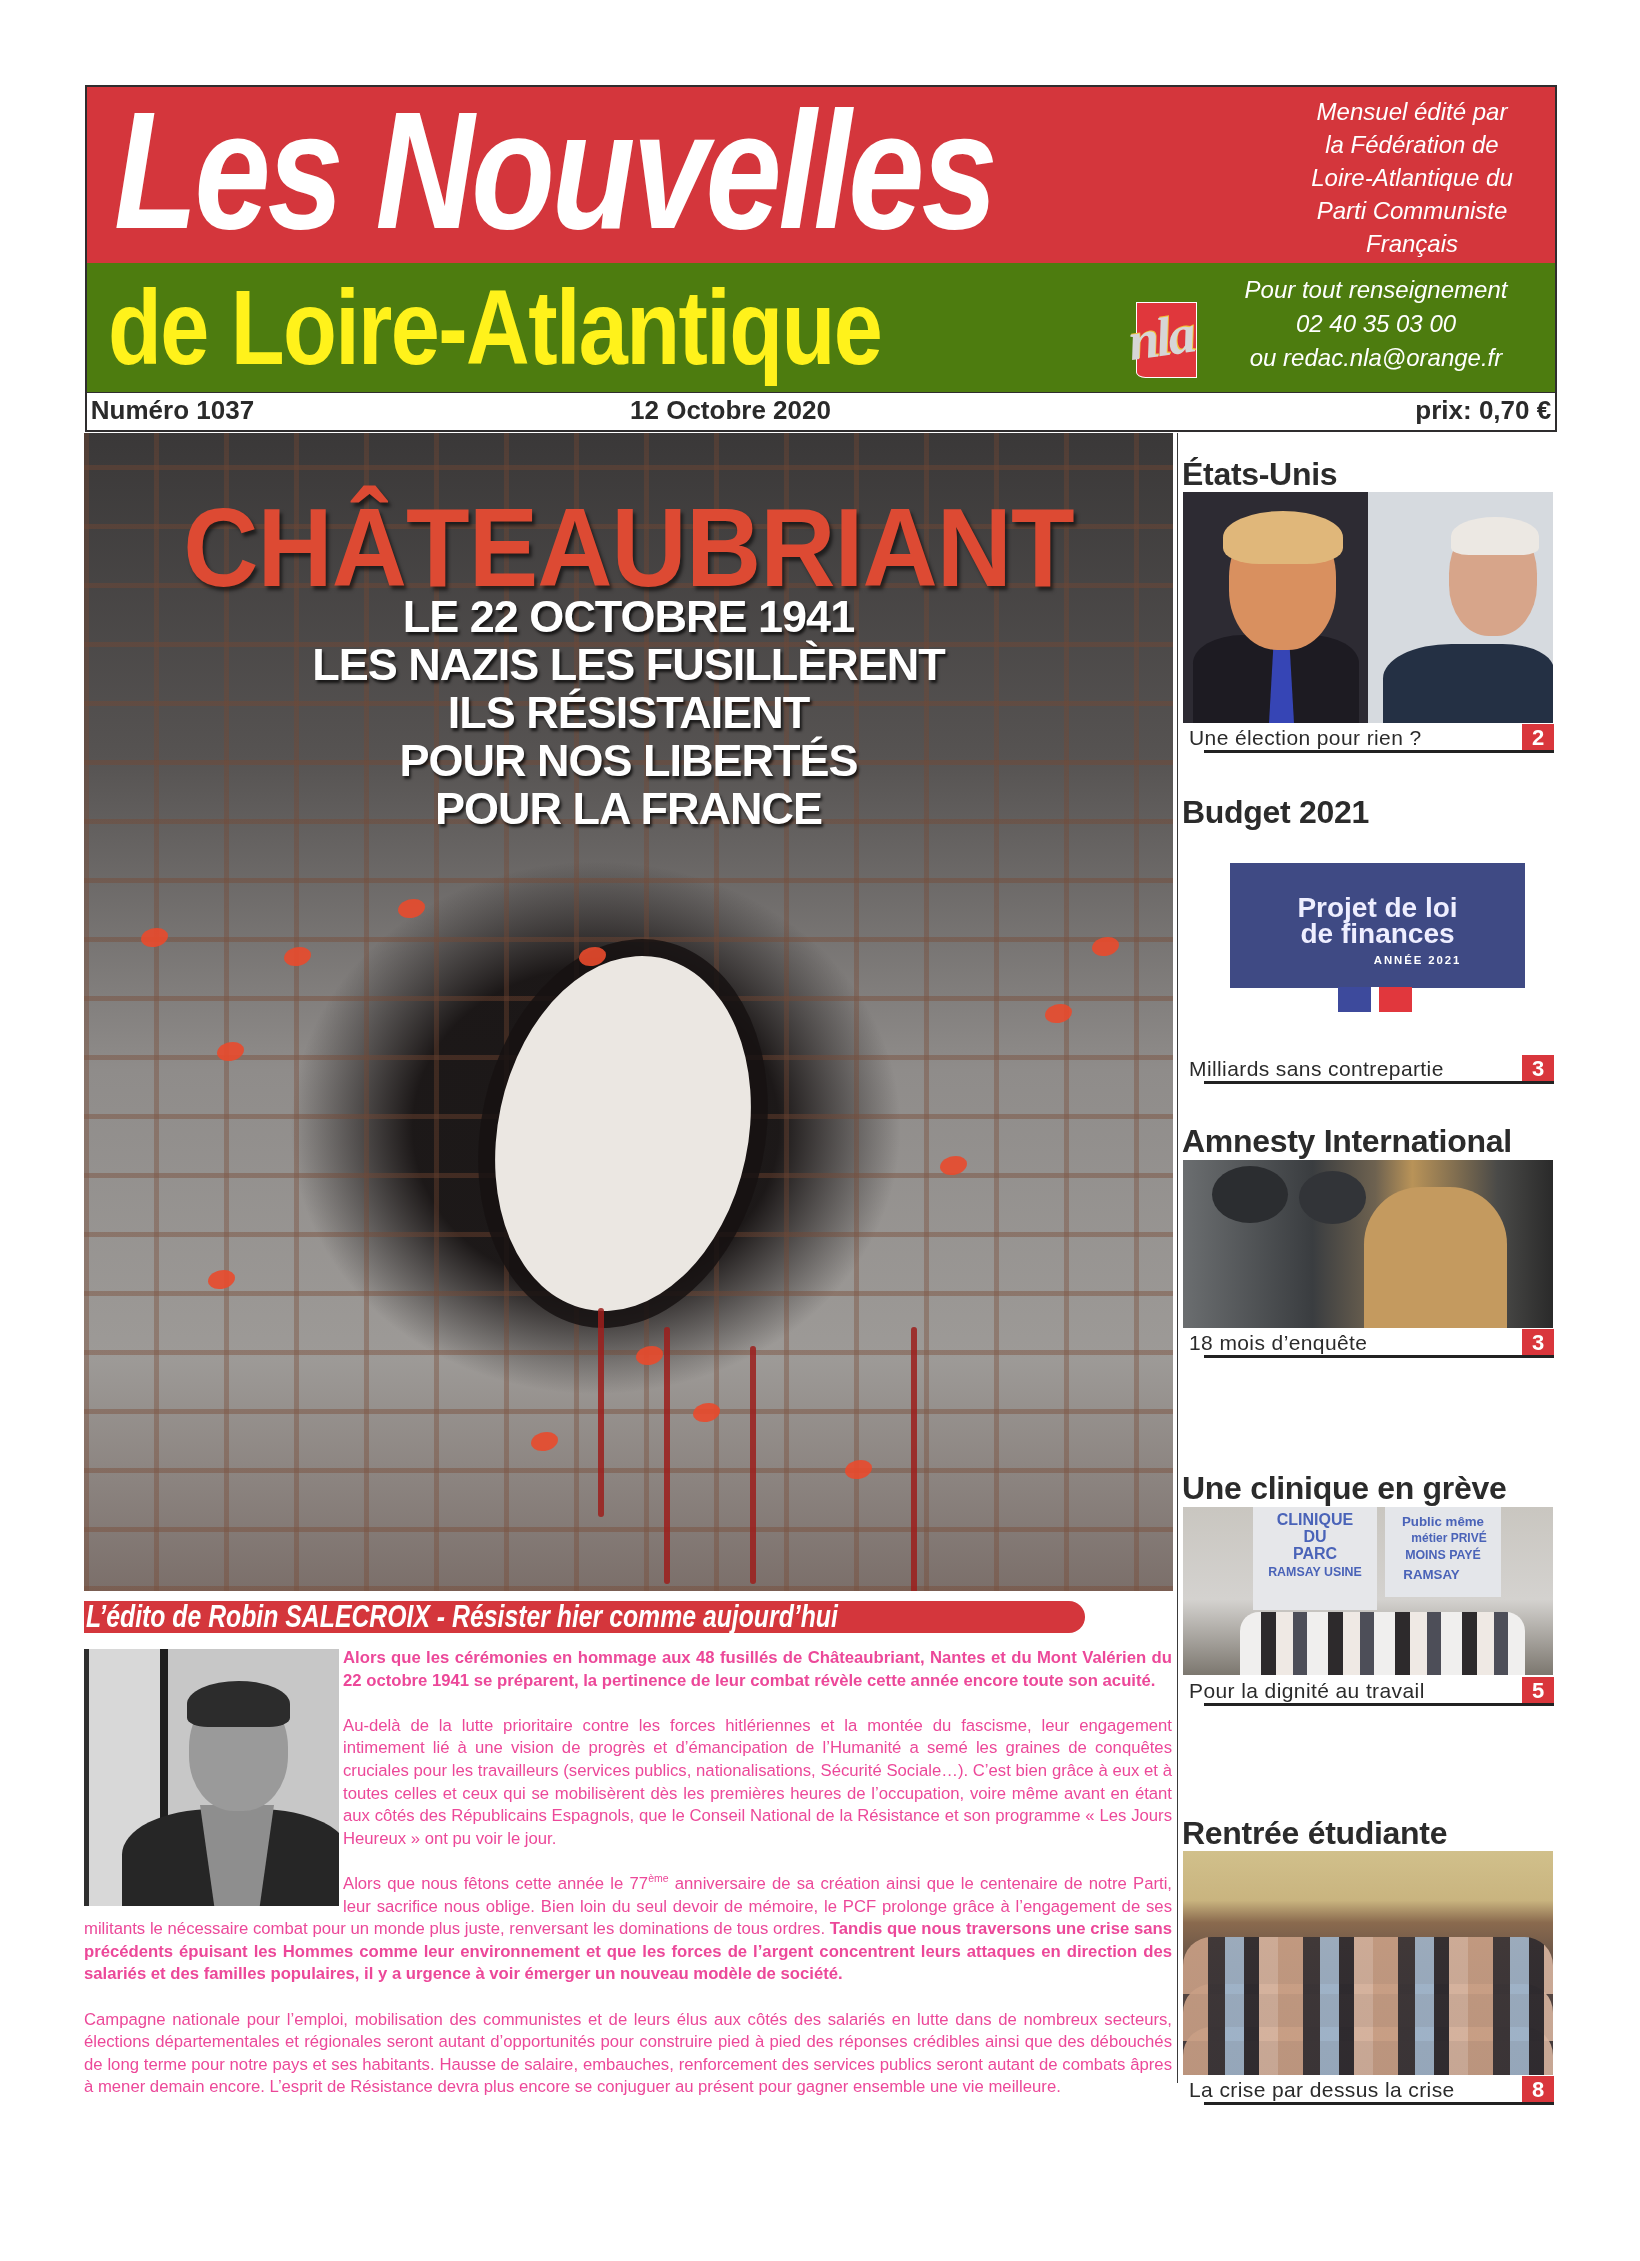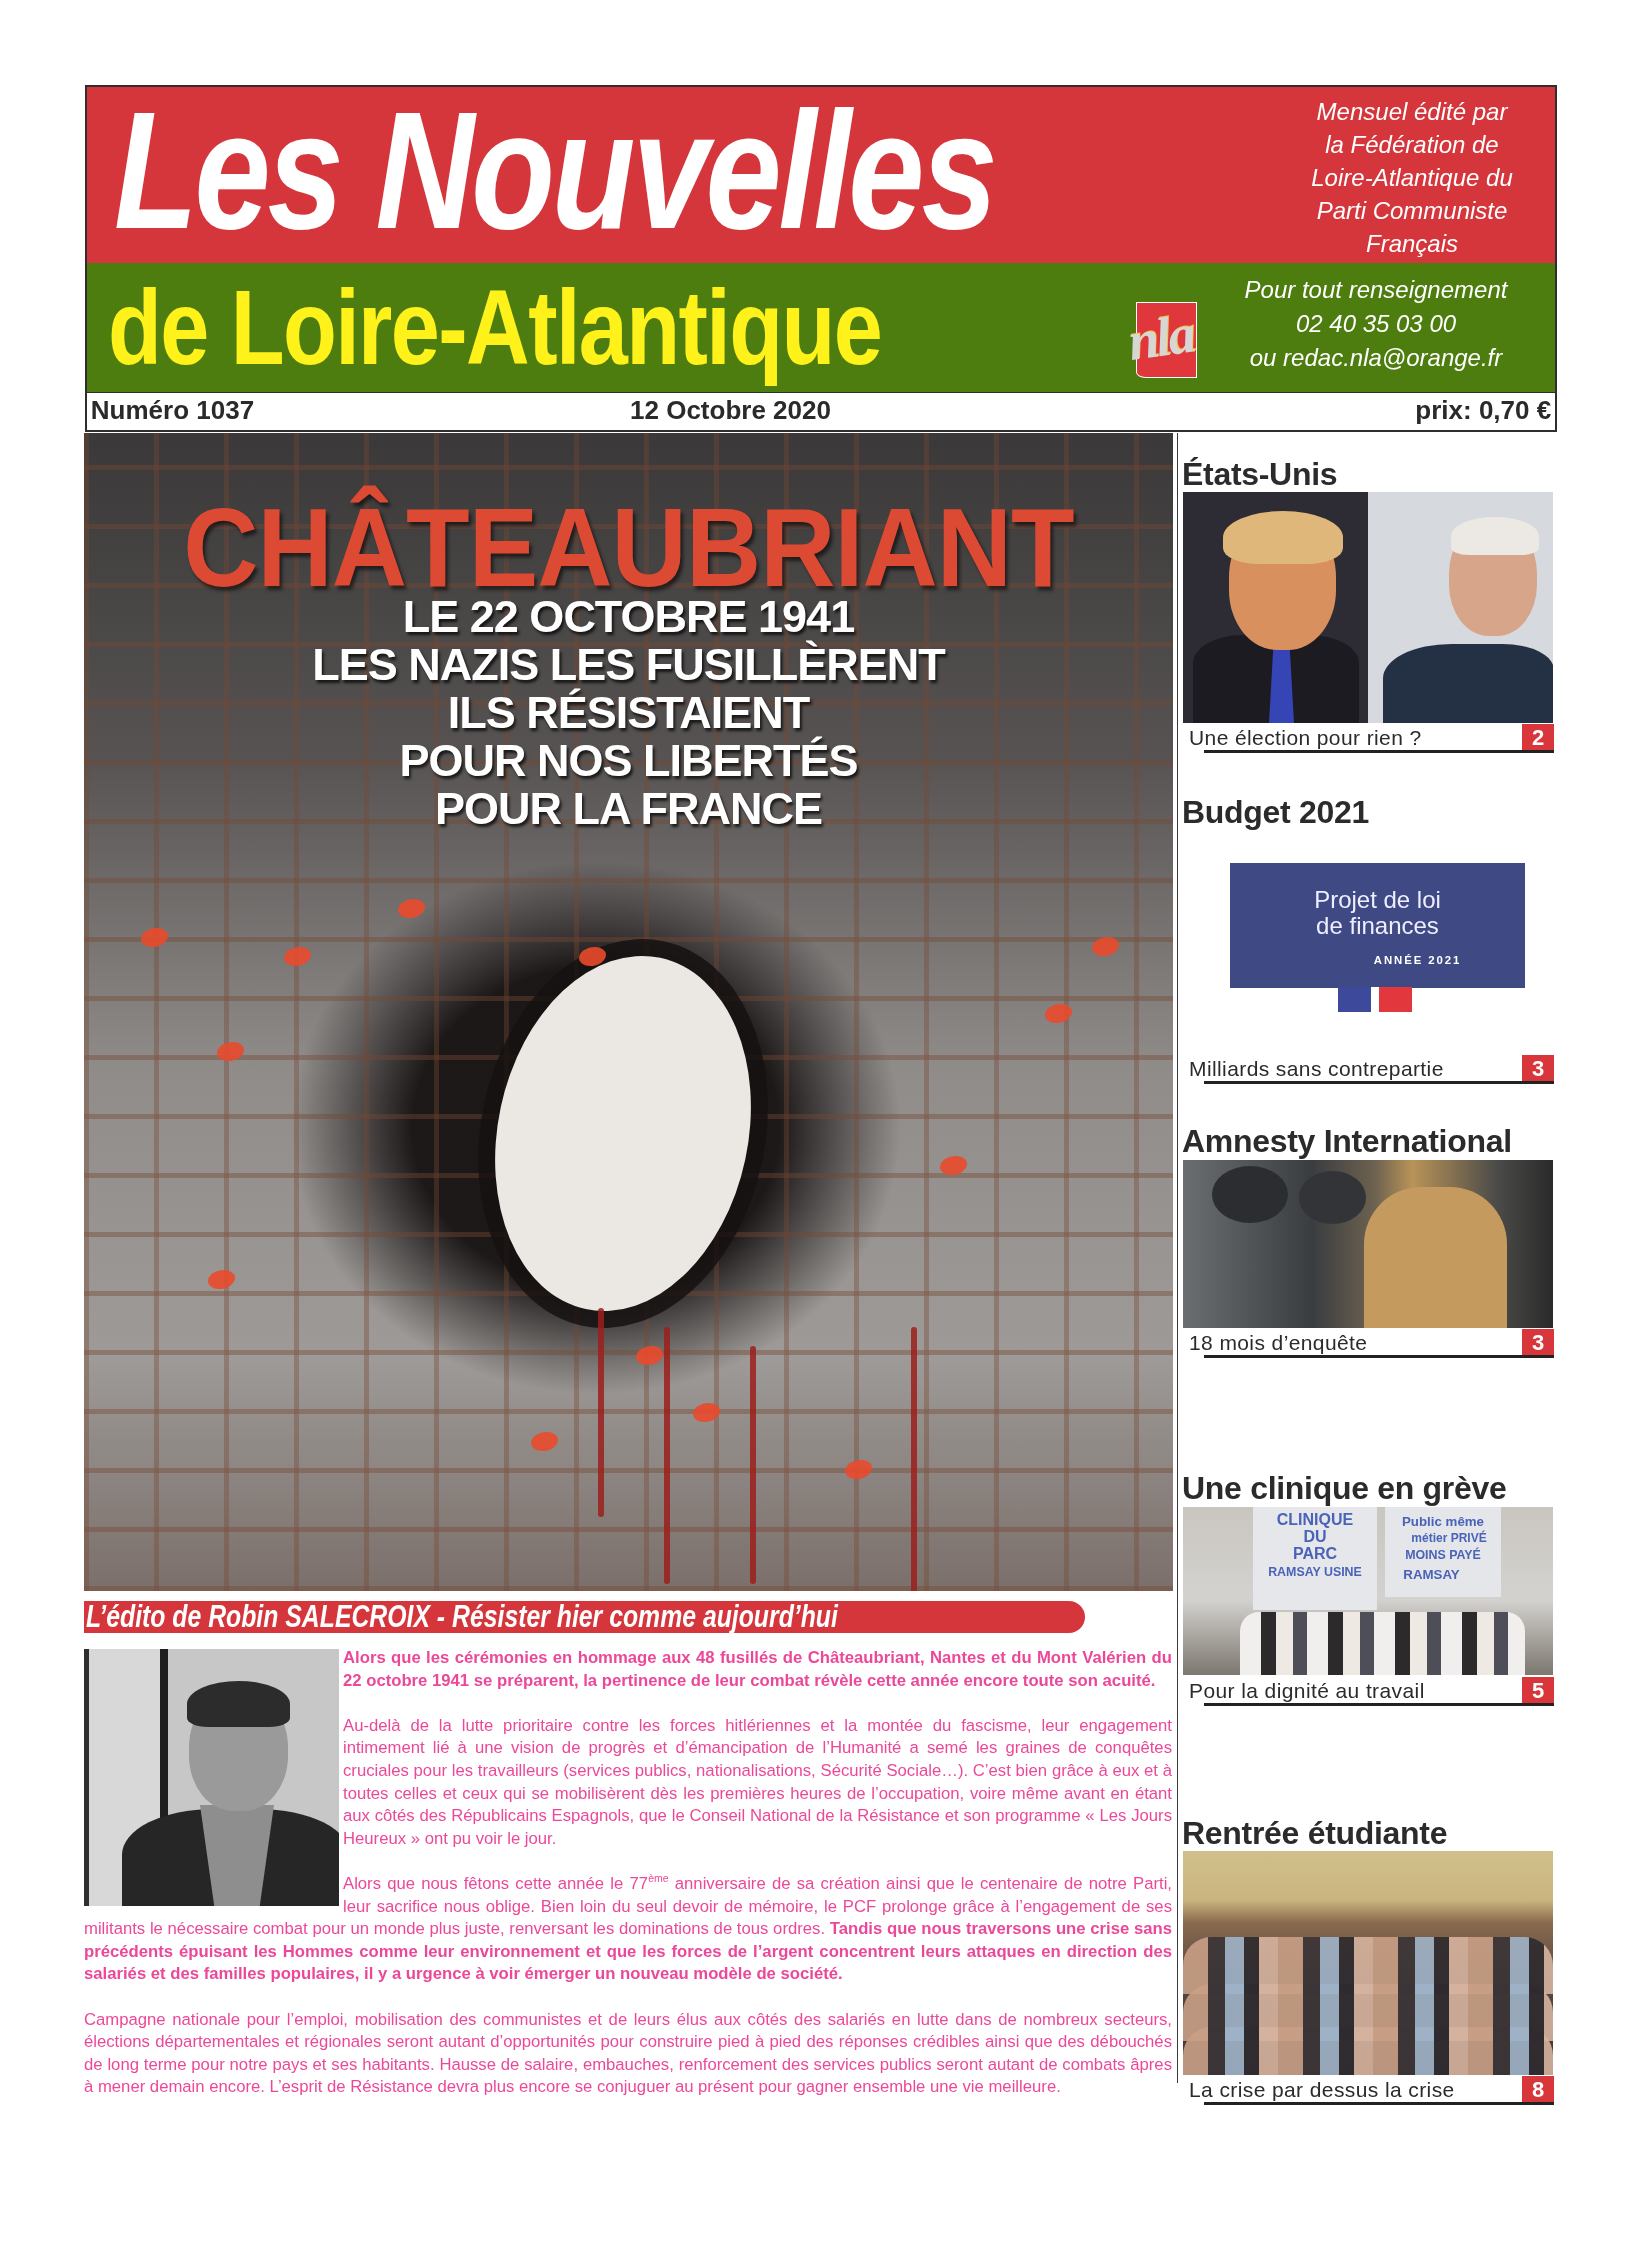--- a/index.html
+++ b/index.html
@@ -77,21 +77,21 @@
   #img-usa { top: 492px; height: 231px; background: linear-gradient(90deg, #2d2b33 0 50%, #d6dadf 50% 100%); }
   #img-usa .p1 { position: absolute; left: 46px; top: 25px; width: 107px; height: 133px; border-radius: 45%; background: #d9905f; }
   #img-usa .p1h { position: absolute; left: 40px; top: 19px; width: 120px; height: 53px; border-radius: 50% 50% 30% 30%; background: #e0b77a; }
   #img-usa .p1b { position: absolute; left: 9.5px; top: 143px; width: 166px; height: 95px; background: #1d1b22; border-radius: 30% 30% 0 0; }
   #img-usa .tie { position: absolute; left: 86px; top: 143px; width: 25px; height: 88px; background: #3645b5; clip-path: polygon(20% 0, 80% 0, 100% 100%, 0 100%); }
   #img-usa .p2 { position: absolute; left: 266px; top: 30px; width: 88px; height: 114px; border-radius: 45%; background: #d7a58a; }
   #img-usa .p2h { position: absolute; left: 268px; top: 25px; width: 88px; height: 38px; border-radius: 50% 50% 20% 20%; background: #ece8e3; }
   #img-usa .p2b { position: absolute; left: 200px; top: 152px; width: 171px; height: 86px; background: #243044; border-radius: 40% 30% 0 0; }
 
   #img-budget { left: 1230px; top: 863px; width: 295px; height: 125px; background: #3f4a84; color: #fff; text-align: center; overflow: visible; }
-  #img-budget .pl { position: absolute; left: 0; width: 100%; top: 24px; font-size: 24px; line-height: 26px; font-weight: 400; color: #eef; }
+  #img-budget .pl { position: absolute; left: 0; width: 100%; top: 32px; font-size: 28px; line-height: 26px; font-weight: 700; color: #eef; }
   #img-budget .yr { position: absolute; left: 0; width: 100%; top: 91px; font-size: 11.4px; font-weight: 700; letter-spacing: 1.9px; margin-left: 40px; }
   #marianne { position: absolute; left: 1338px; top: 987px; width: 74px; height: 25px; background: linear-gradient(90deg, #3d4a9c 0 45%, #fff 45% 55%, #e1373d 55% 100%); }
 
   #img-amnesty { top: 1160px; height: 168px; background: linear-gradient(90deg, #6b6e70 0%, #3a3d40 35%, #6e6250 52%, #b99358 62%, #4a4a48 85%, #2a2a2a 100%); }
   #img-amnesty .fig { position: absolute; left: 181px; top: 27px; width: 143px; height: 143px; border-radius: 40% 40% 0 0; background: #c49a5f; }
   #img-amnesty .helm { position: absolute; left: 28.5px; top: 5.7px; width: 76px; height: 57px; border-radius: 50%; background: #2b2d30; }
   #img-amnesty .helm2 { position: absolute; left: 116px; top: 11.4px; width: 67px; height: 53px; border-radius: 50%; background: #323438; }
 
   #img-clinique { top: 1507px; height: 168px; background: linear-gradient(180deg, #c9c6c0 0%, #d4d2cf 55%, #7c776f 100%); }
   #img-clinique .banner1 { position: absolute; left: 70px; top: 0; width: 124px; height: 103px; background: #e6e7ea; }

